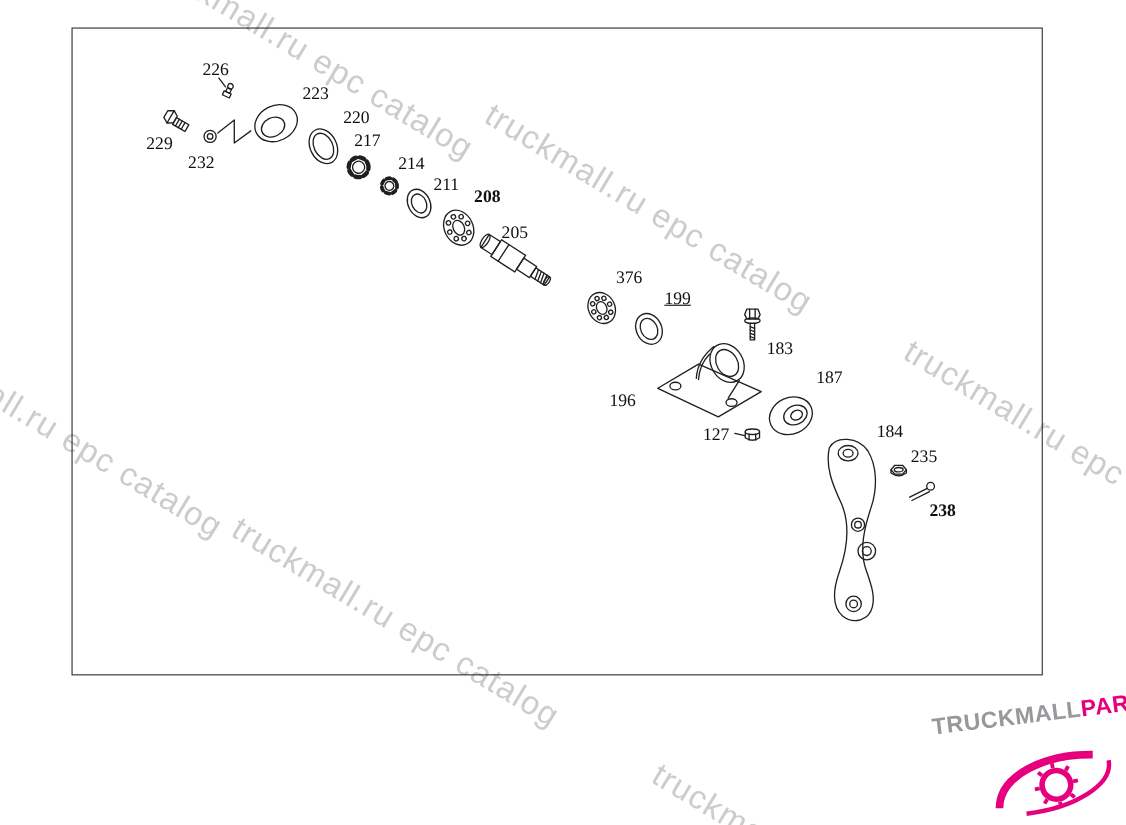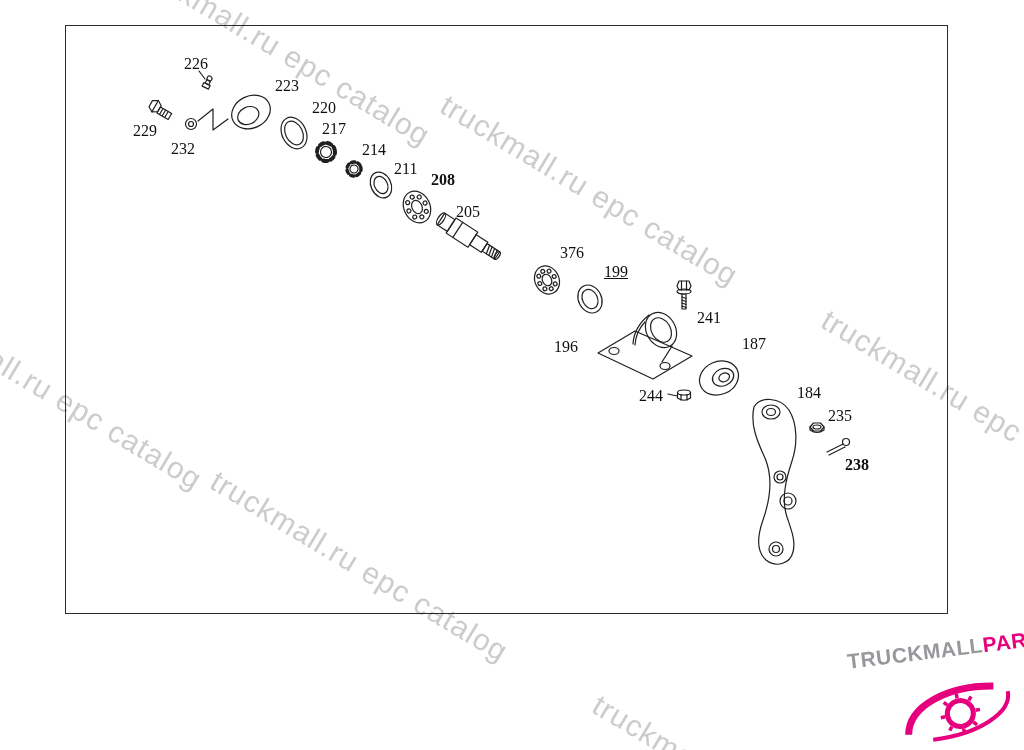--- a/index.html
+++ b/index.html
@@ -218,23 +218,23 @@
   <span class="plabel" style="left:171px;top:140px;">232</span>
   <span class="plabel" style="left:275px;top:77px;">223</span>
   <span class="plabel" style="left:312px;top:99px;">220</span>
   <span class="plabel" style="left:322px;top:120px;">217</span>
   <span class="plabel" style="left:362px;top:141px;">214</span>
   <span class="plabel" style="left:394px;top:160px;">211</span>
   <span class="plabel" style="left:431px;top:171px;font-weight:bold;">208</span>
   <span class="plabel" style="left:456px;top:203px;">205</span>
   <span class="plabel" style="left:560px;top:244px;">376</span>
   <span class="plabel" style="left:604px;top:263px;text-decoration:underline;">199</span>
-  <span class="plabel" style="left:554px;top:338px;">196</span>
-  <span class="plabel" style="left:697px;top:309px;">241</span>
-  <span class="plabel" style="left:639px;top:387px;">244</span>
+  <span class="plabel" style="left:554px;top:356px;">196</span>
+  <span class="plabel" style="left:697px;top:309px;">183</span>
+  <span class="plabel" style="left:639px;top:387px;">127</span>
   <span class="plabel" style="left:742px;top:335px;">187</span>
   <span class="plabel" style="left:797px;top:384px;">184</span>
   <span class="plabel" style="left:828px;top:407px;">235</span>
   <span class="plabel" style="left:845px;top:456px;font-weight:bold;">238</span>
 
   <div class="logo-text">
     <span class="gray">TRUCKMALL</span><span class="pink">PARTS</span>
   </div>
   <svg class="logo-gear" width="130" height="80" viewBox="0 0 130 80">
     <g fill="none" stroke="#e6007e" transform="rotate(-12 65 40)">

